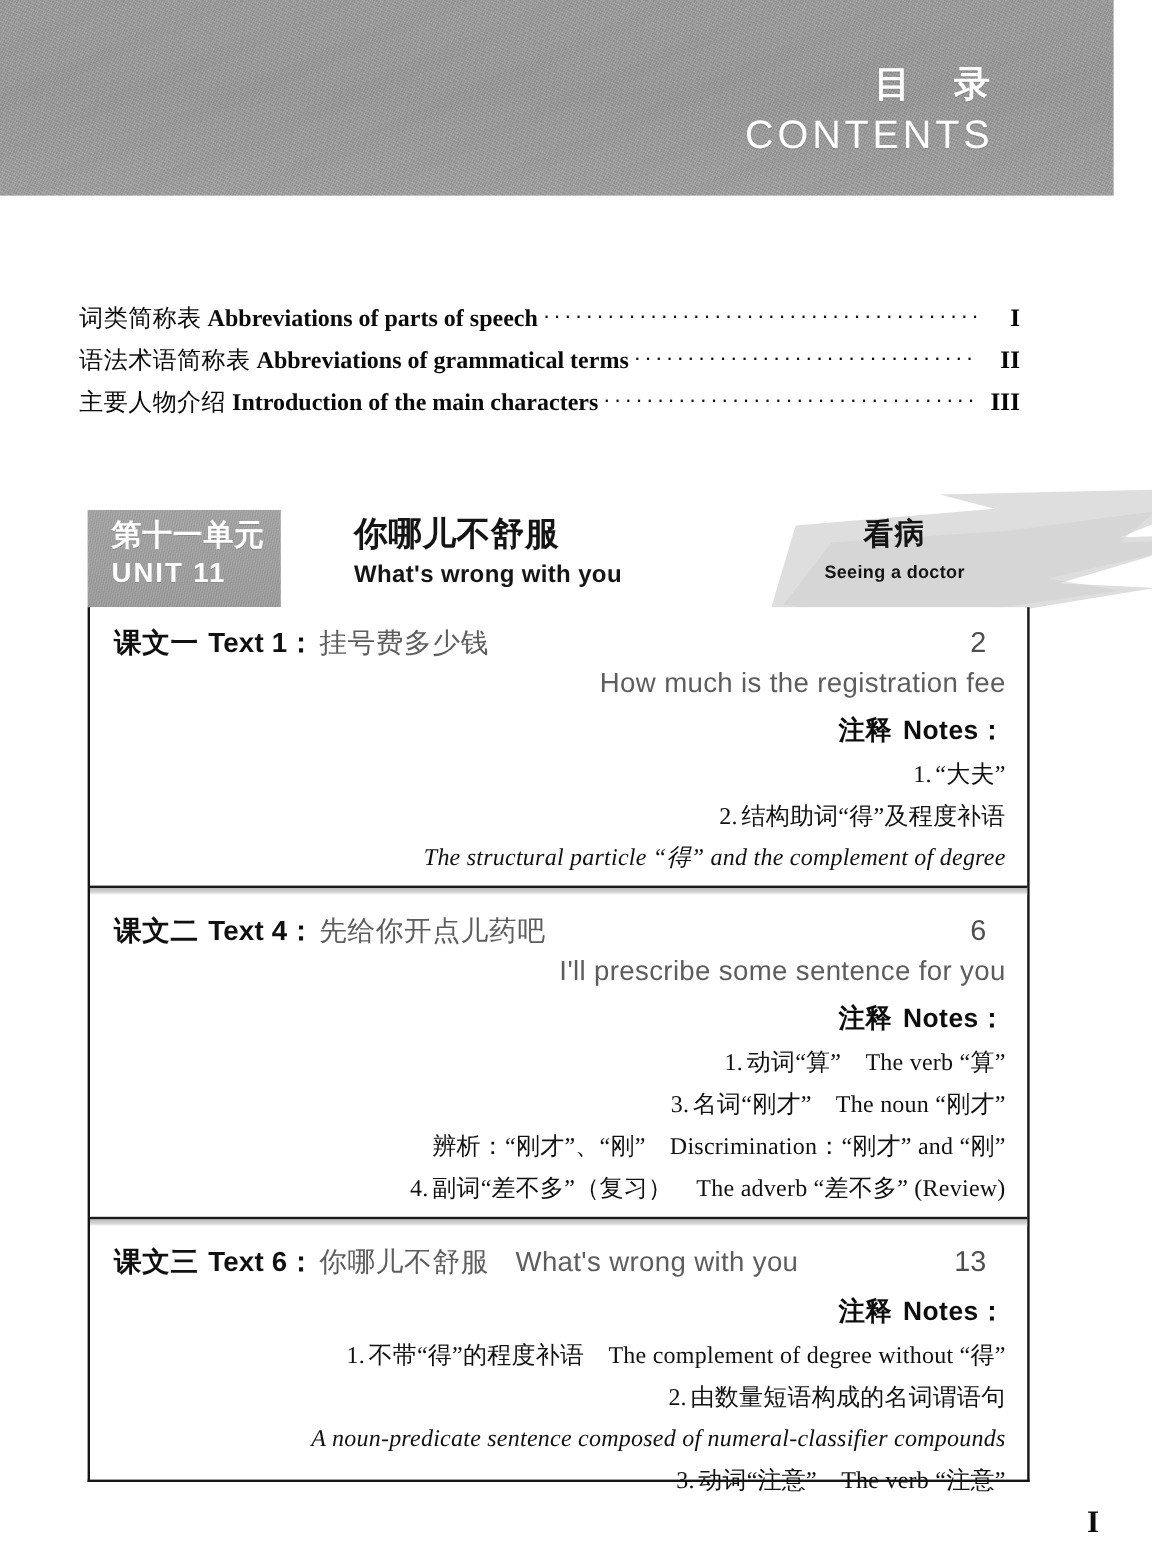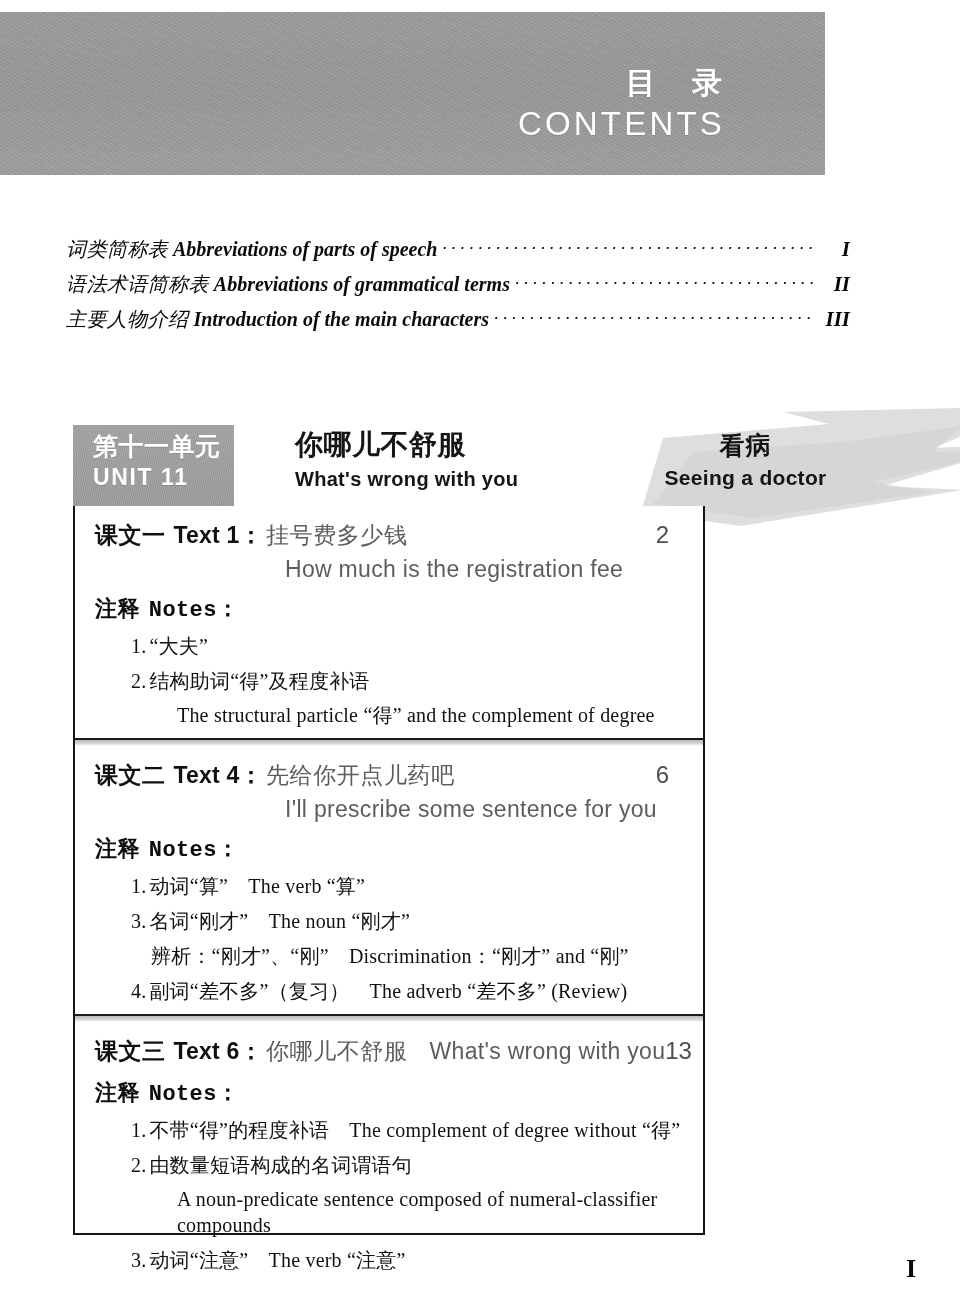--- a/index.html
+++ b/index.html
@@ -14,27 +14,26 @@
     position: relative;
     overflow: hidden;
     -webkit-font-smoothing: antialiased;
   }
 
   
   .header-band {
     position: absolute;
     left: 0;
     top: 0;
-    width: 825px;
+    width: 928px;
     height: 163px;
     background:
       repeating-linear-gradient(118deg, rgba(255,255,255,0.055) 0px, rgba(255,255,255,0.055) 1px, rgba(0,0,0,0.045) 1px, rgba(0,0,0,0.045) 2px),
       repeating-linear-gradient(27deg, rgba(255,255,255,0.05) 0px, rgba(255,255,255,0.05) 1px, rgba(0,0,0,0.04) 1px, rgba(0,0,0,0.04) 3px),
       linear-gradient(180deg, #9d9d9d 0%, #9a9a9a 48%, #a0a0a0 100%);
-    margin-top: 12px;
   }
   .header-titles {
     position: absolute;
     right: 103px;
     top: 54px;
     text-align: right;
     color: #ffffff;
   }
   .hdr-cn {
     font-size: 30px;
@@ -51,23 +50,22 @@
     line-height: 42px;
     margin-top: 3px;
     margin-right: -3px;
     text-shadow: 0 1px 1px rgba(0,0,0,0.13);
   }
 
   
   .frontmatter {
     position: absolute;
     left: 66px;
-    top: 236px;
+    top: 252px;
     width: 784px;
-    font-style: italic;
   }
   .fm-row {
     display: flex;
     align-items: baseline;
     height: 35px;
     white-space: nowrap;
   }
   .fm-label {
     font-family: "Liberation Serif", serif;
     font-size: 20px;
@@ -170,38 +168,39 @@
     color: #141414;
   }
   .uth-cn {
     font-size: 25px;
     font-weight: 700;
     letter-spacing: 1px;
     line-height: 31px;
     transform: rotate(-1.5deg);
   }
   .uth-en {
-    font-size: 21px;
+    font-size: 15px;
     font-weight: 700;
     letter-spacing: 0.3px;
     line-height: 27px;
     margin-top: 3px;
   }
 
   
   .content-frame {
     position: absolute;
     left: 73px;
     top: 506px;
-    width: 632px;
+    width: 785px;
     height: 729px;
     border: 2px solid #151515;
     border-top: none;
     box-sizing: border-box;
     background: #ffffff;
+    text-align: right;
   }
   .section {
     position: relative;
     box-sizing: border-box;
     padding: 14px 18px 10px 20px;
   }
   .divider {
     height: 6px;
     border-top: 2px solid #1b1b1b;
     background: linear-gradient(180deg, #b9b9b9 0%, #d7d7d7 60%, #ffffff 100%);
@@ -255,41 +254,41 @@
   }
   .notes-label {
     font-size: 22px;
     font-weight: 700;
     color: #0d0d0d;
     margin-top: 11px;
     letter-spacing: 0.4px;
   }
   .notes-label .nl-en {
     margin-left: 9px;
-    font-family: Liberation Mono, monospace;
   }
   .note {
     font-family: "Liberation Serif", serif;
     font-size: 20px;
     color: #111111;
     margin-top: 9px;
     margin-left: 36px;
     letter-spacing: 0.2px;
     line-height: 26px;
   }
   .note .num {
     margin-right: 3px;
   }
   .note.sub {
     margin-left: 56px;
     margin-top: 9px;
   }
   .note.eng {
     margin-left: 82px;
     margin-top: 8px;
+    font-style: italic;
   }
 
   
   .folio {
     position: absolute;
     right: 44px;
     top: 1254px;
     font-family: "Liberation Serif", serif;
     font-size: 26px;
     font-weight: 700;

